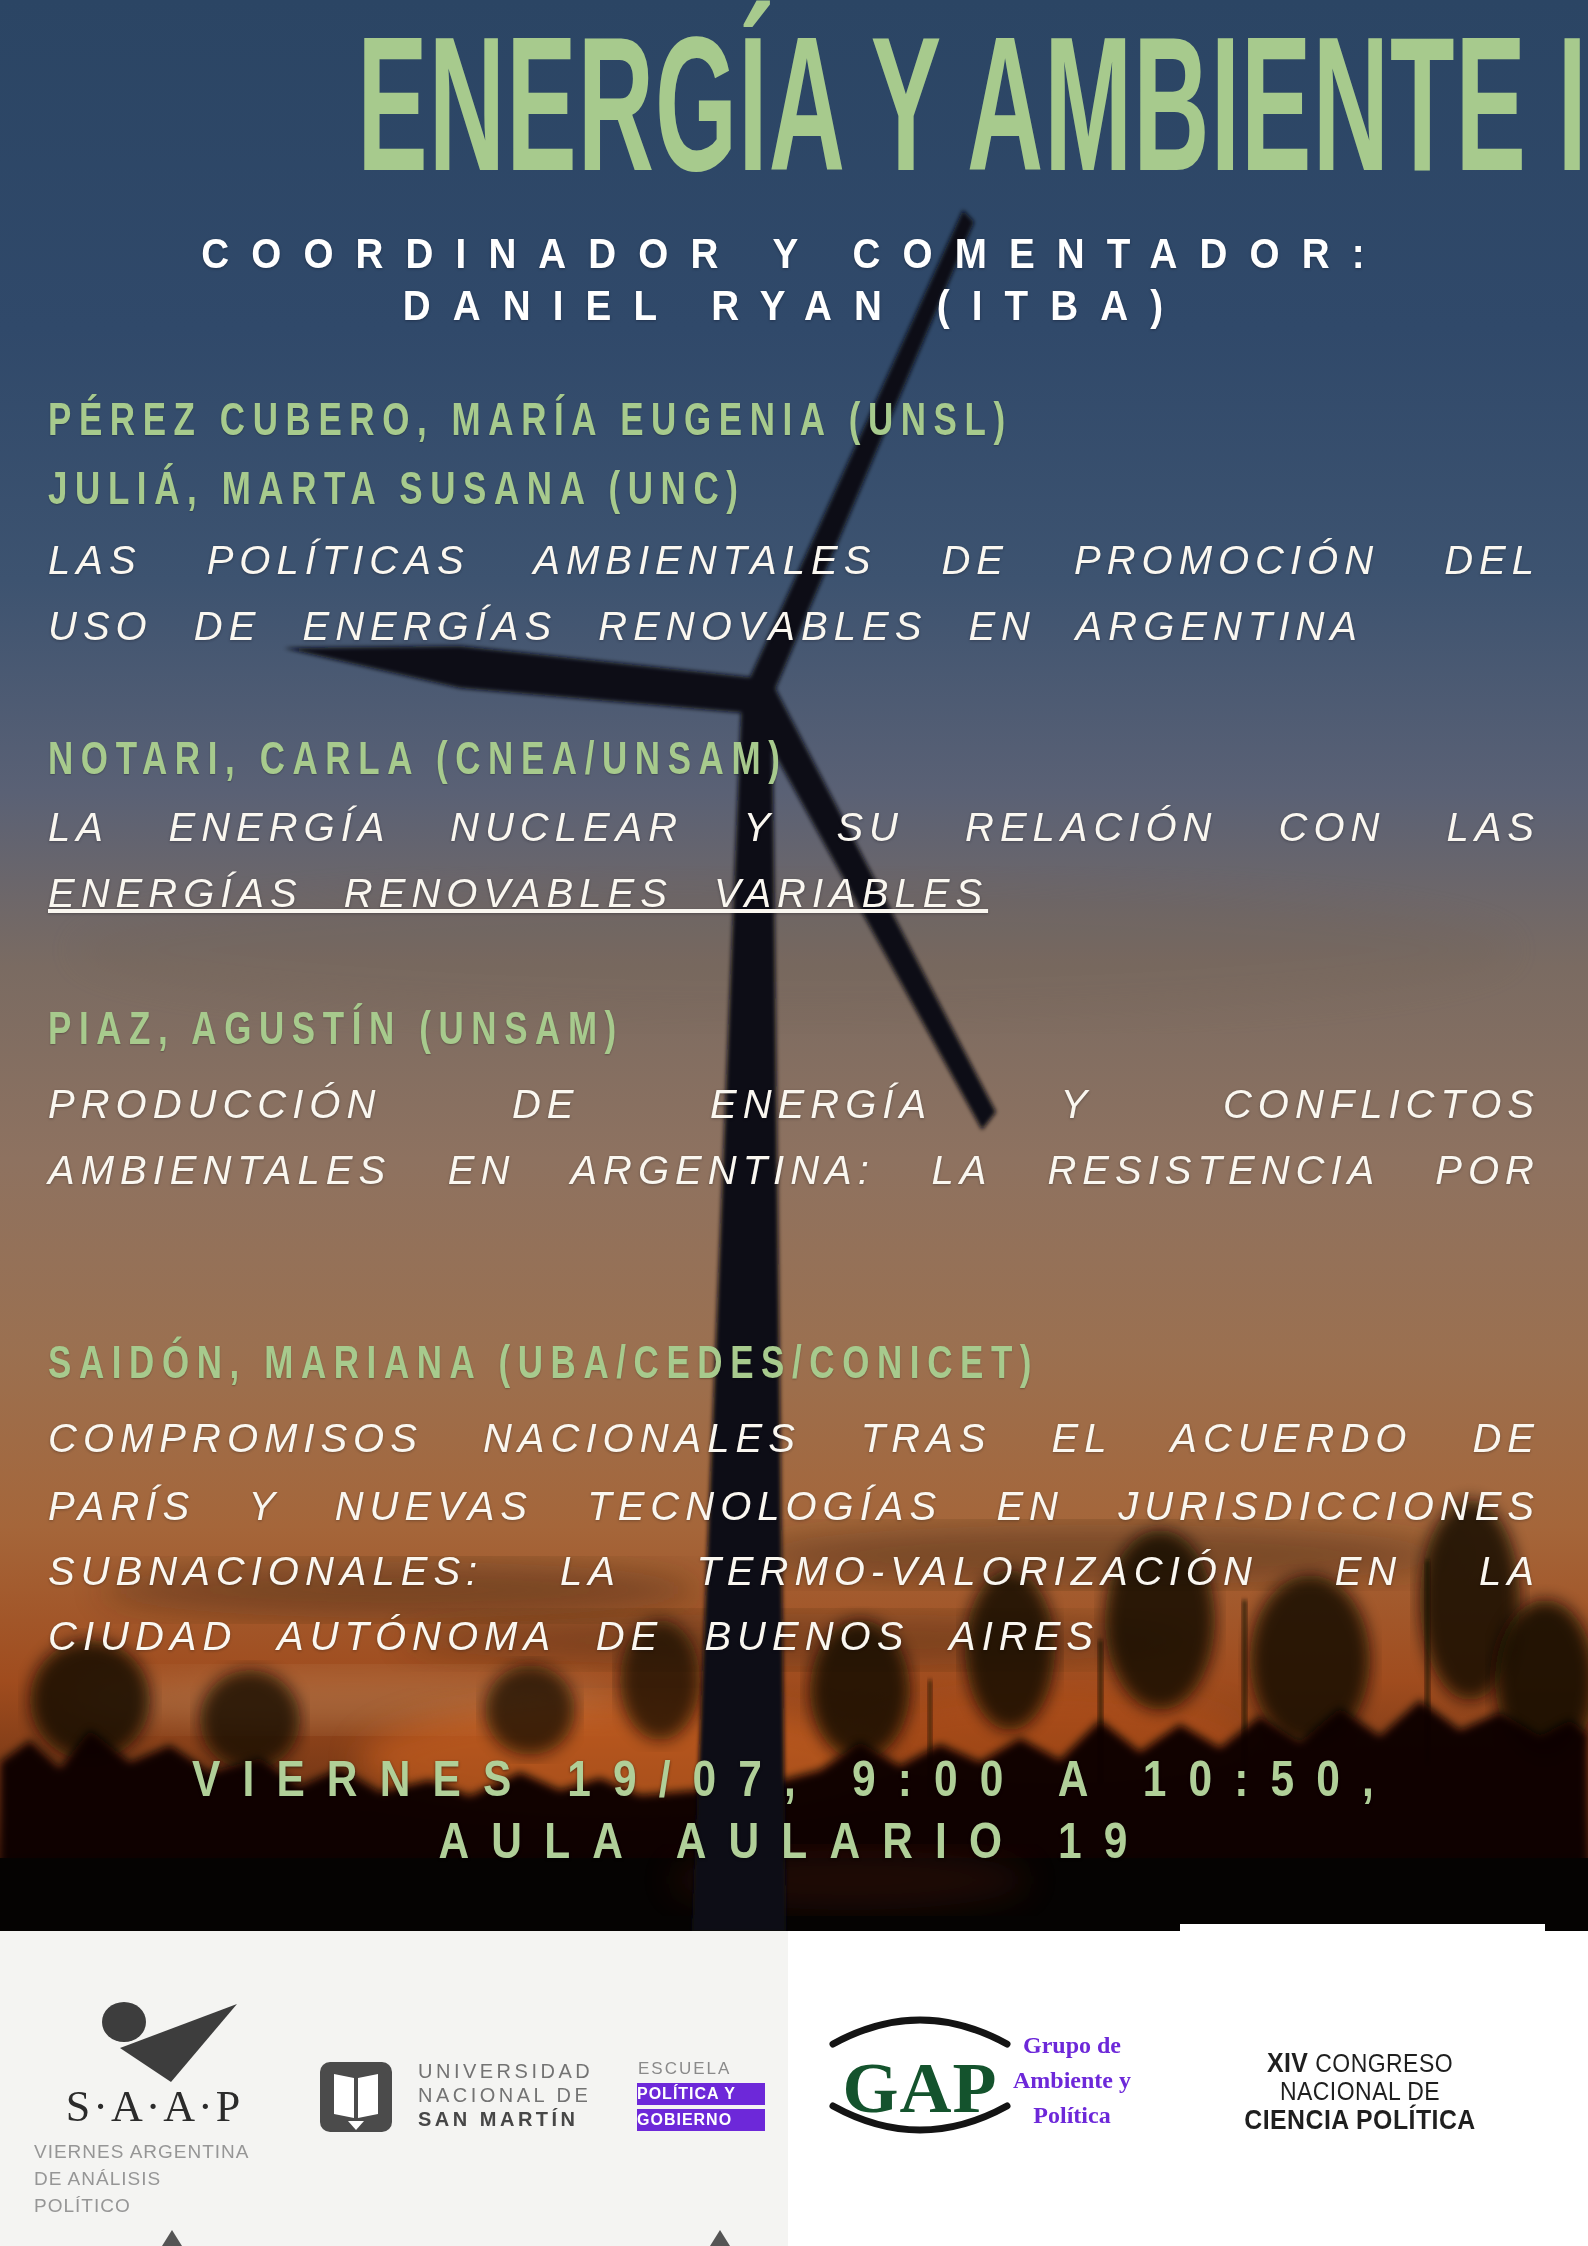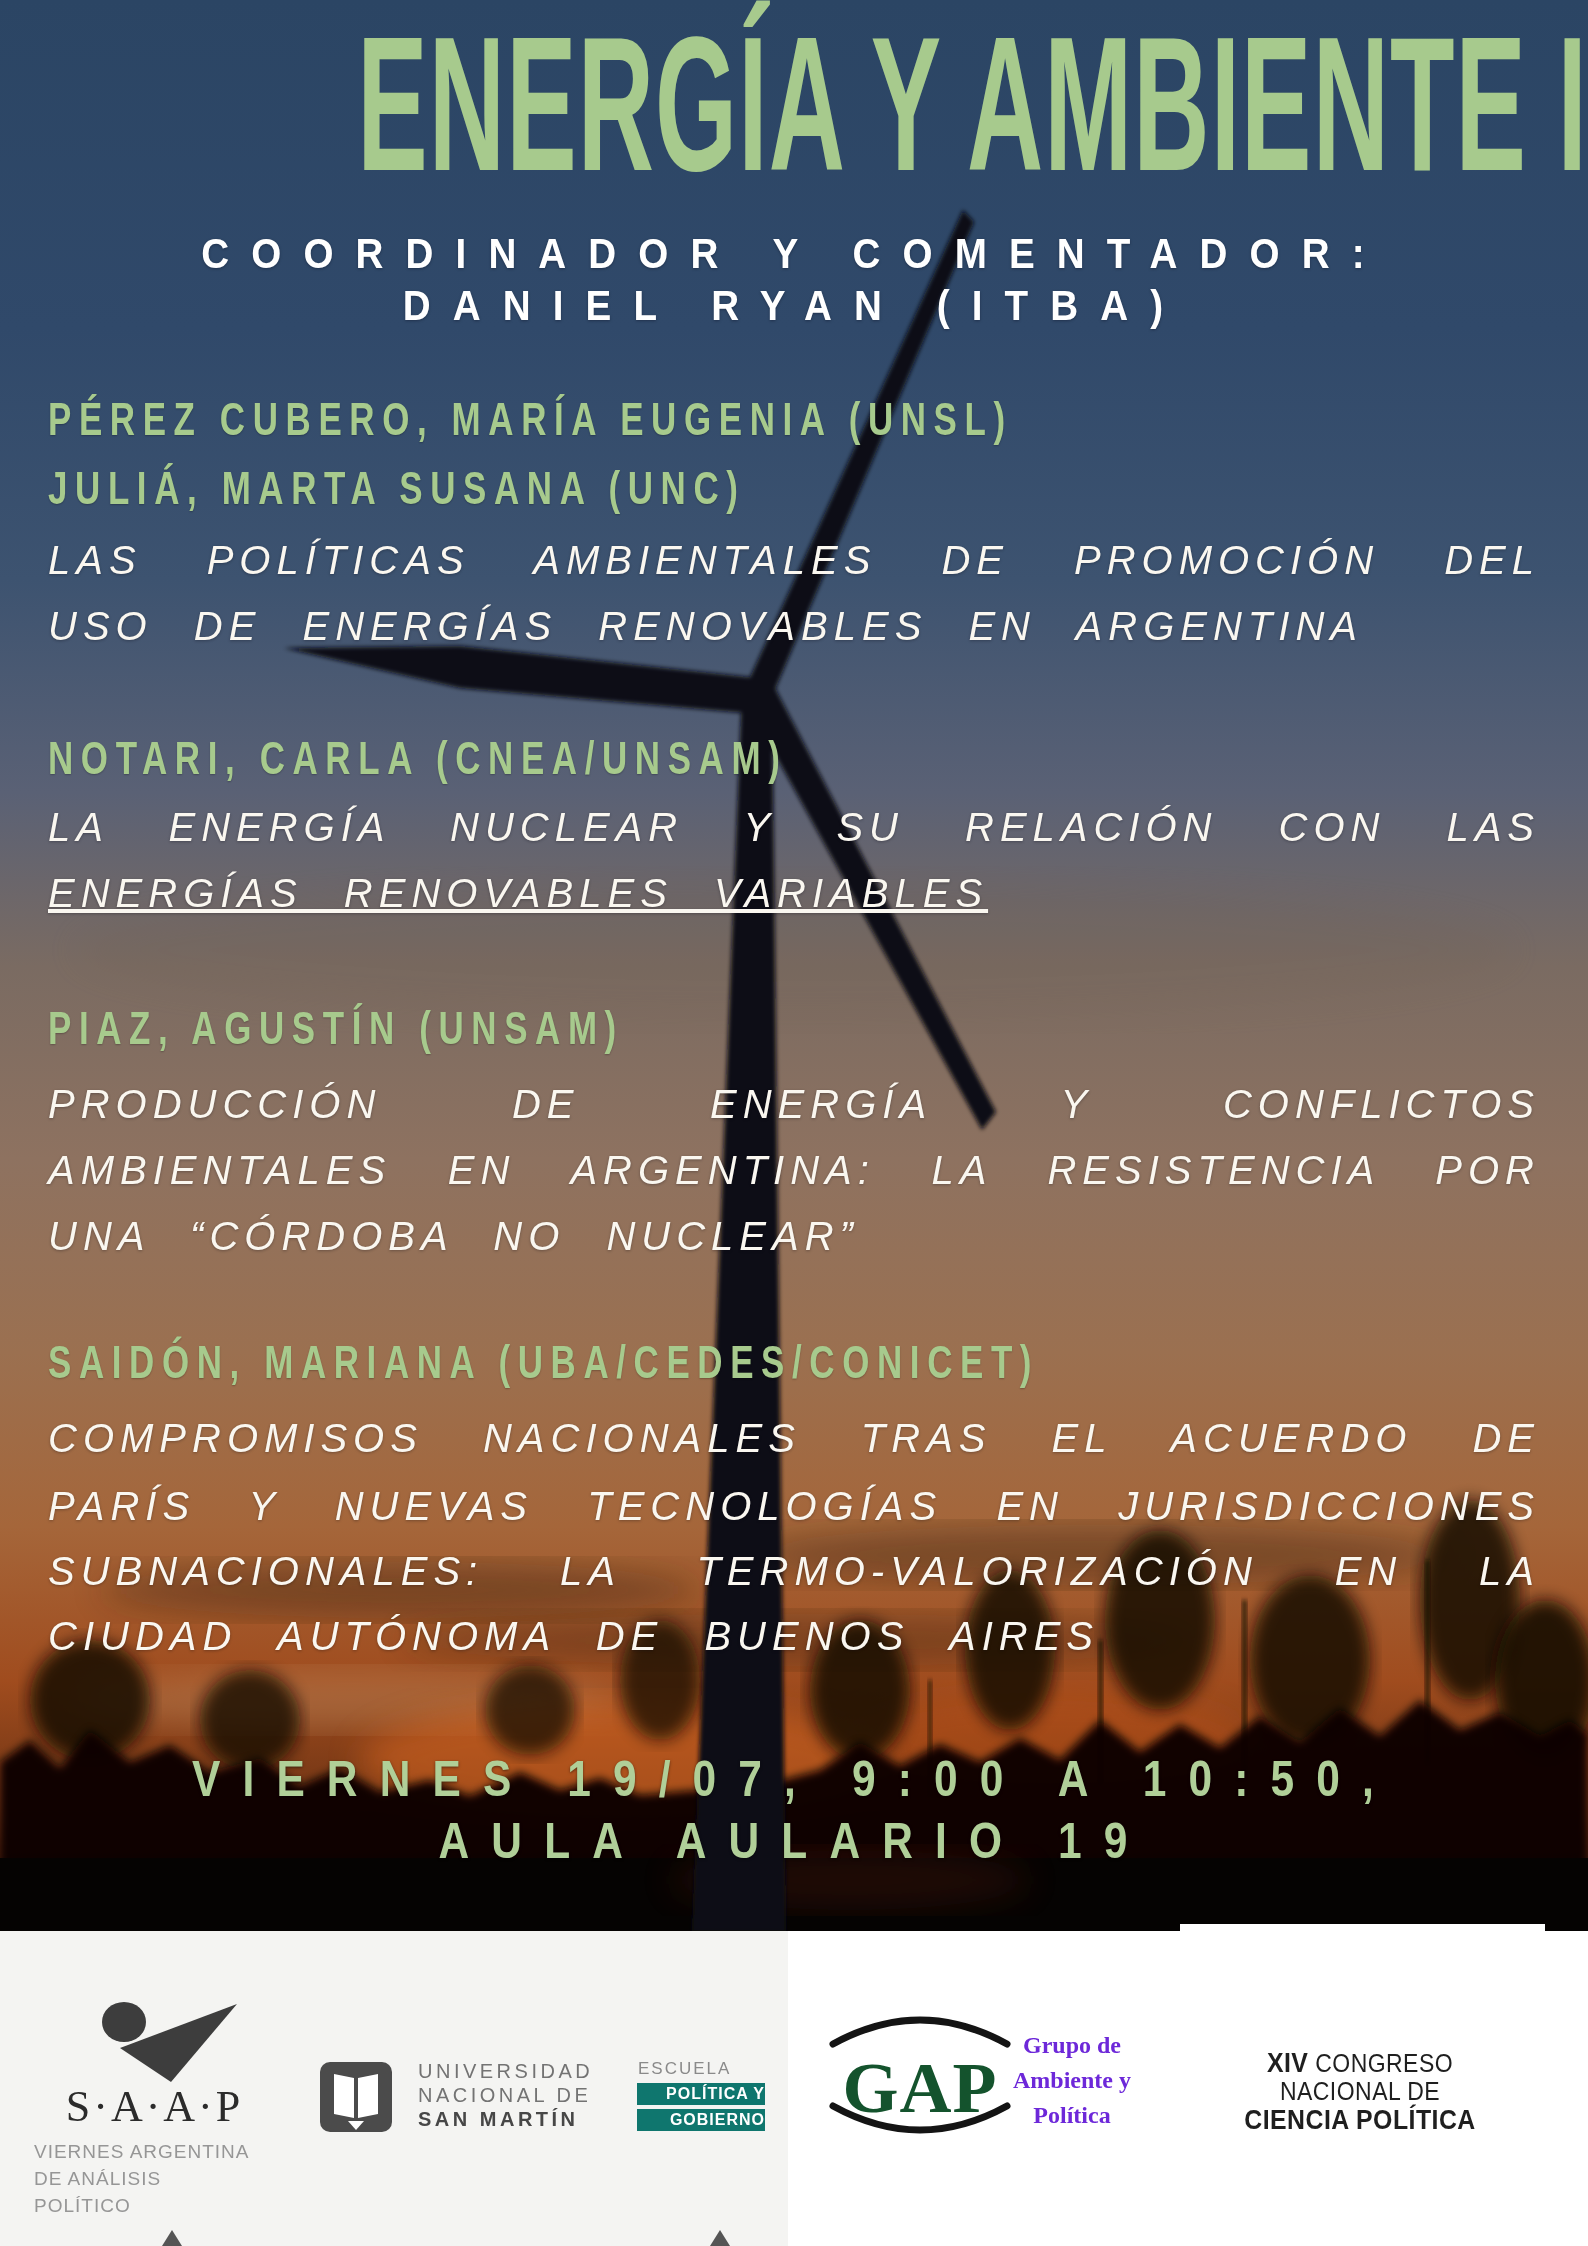--- a/index.html
+++ b/index.html
@@ -42,23 +42,23 @@
   .ftext{position:absolute;color:#2e2e2e;}
   #saap-acronym{left:62px;top:152px;width:185px;text-align:center;
                 font:400 44px/48px "Liberation Serif",serif;color:#2b2b2b;letter-spacing:3px;}
   .saap-sub{left:34px;top:207px;width:230px;
             font:400 19px/27px "Liberation Sans",sans-serif;color:#969696;letter-spacing:1px;}
   .unsam-line{left:418px;width:220px;font:400 20px/24px "Liberation Sans",sans-serif;
               color:#737373;letter-spacing:3.5px;}
   .unsam-bold{font-weight:700;color:#474747;}
   #epg-school{left:638px;top:128px;width:130px;
               font:400 17px/20px "Liberation Sans",sans-serif;color:#8a8a8a;letter-spacing:2px;}
-  .epg-box{position:absolute;left:637px;width:128px;height:22px;background:#0f766e;
+  .epg-box{position:absolute;left:637px;width:128px;height:22px;background:#6d28d9;
            font:700 16px/22px "Liberation Sans",sans-serif;color:#ffffff;
-           text-align:right;letter-spacing:1px;}
+           text-align:left;letter-spacing:1px;}
   #gap-acronym{left:832px;top:120px;width:176px;text-align:center;
                font:700 72px/74px "Liberation Serif",serif;color:#14532d;letter-spacing:1px;}
   #gap-name{left:1002px;top:97px;width:140px;text-align:center;
             font:700 24px/35px "Liberation Serif",serif;color:#6d28d9;}
   #congress{left:1195px;top:118px;width:330px;text-align:center;color:#1f1f1f;
             transform:scaleX(.92);transform-origin:50% 0;}
   #congress-line1{font:400 25px/28px "Liberation Sans",sans-serif;letter-spacing:0.5px;}
   #congress-line1 b{font-size:27px;}
   #congress-line2{font:700 27px/30px "Liberation Sans",sans-serif;letter-spacing:0.5px;}
 </style>
@@ -151,21 +151,20 @@
         <div class="pline t-green" style="top: 395px;">PÉREZ CUBERO, MARÍA EUGENIA (UNSL)</div>
         <div class="pline t-green" style="top: 464px;">JULIÁ, MARTA SUSANA (UNC)</div>
         <div class="pline t-white just" style="top: 537px;">LAS POLÍTICAS AMBIENTALES DE PROMOCIÓN DEL</div>
         <div class="pline t-white" style="top: 603px;">USO DE ENERGÍAS RENOVABLES EN ARGENTINA</div>
         <div class="pline t-green" style="top: 734px;">NOTARI, CARLA (CNEA/UNSAM)</div>
         <div class="pline t-white just" style="top: 804px;">LA ENERGÍA NUCLEAR Y SU RELACIÓN CON LAS</div>
         <div class="pline t-white" style="top: 870px; text-decoration: underline;">ENERGÍAS RENOVABLES VARIABLES</div>
         <div class="pline t-green" style="top: 1004px;">PIAZ, AGUSTÍN (UNSAM)</div>
         <div class="pline t-white just" style="top: 1081px;">PRODUCCIÓN DE ENERGÍA Y CONFLICTOS</div>
         <div class="pline t-white just" style="top: 1147px;">AMBIENTALES EN ARGENTINA: LA RESISTENCIA POR</div>
-        <div class="pline t-white" style="top: 1213px;">UNA “CÓRDOBA NO NUCLEAR”</div>
         <div class="pline t-green" style="top: 1338px;">SAIDÓN, MARIANA (UBA/CEDES/CONICET)</div>
         <div class="pline t-white just" style="top: 1415px;">COMPROMISOS NACIONALES TRAS EL ACUERDO DE</div>
         <div class="pline t-white just" style="top: 1483px;">PARÍS Y NUEVAS TECNOLOGÍAS EN JURISDICCIONES</div>
         <div class="pline t-white just" style="top: 1548px;">SUBNACIONALES: LA TERMO-VALORIZACIÓN EN LA</div>
         <div class="pline t-white" style="top: 1613px;">CIUDAD AUTÓNOMA DE BUENOS AIRES</div>
         <div class="pline t-sched" style="top: 1752px;">VIERNES 19/07, 9:00 A 10:50,</div>
         <div class="pline t-sched" style="top: 1814px;">AULA AULARIO 19</div>
       </div>
   </div>
 

